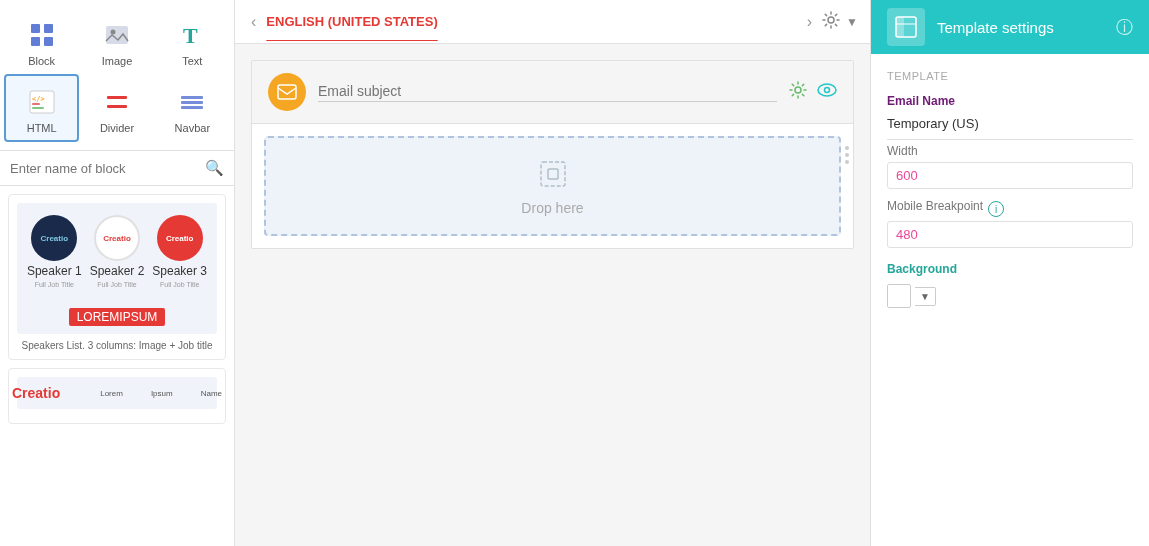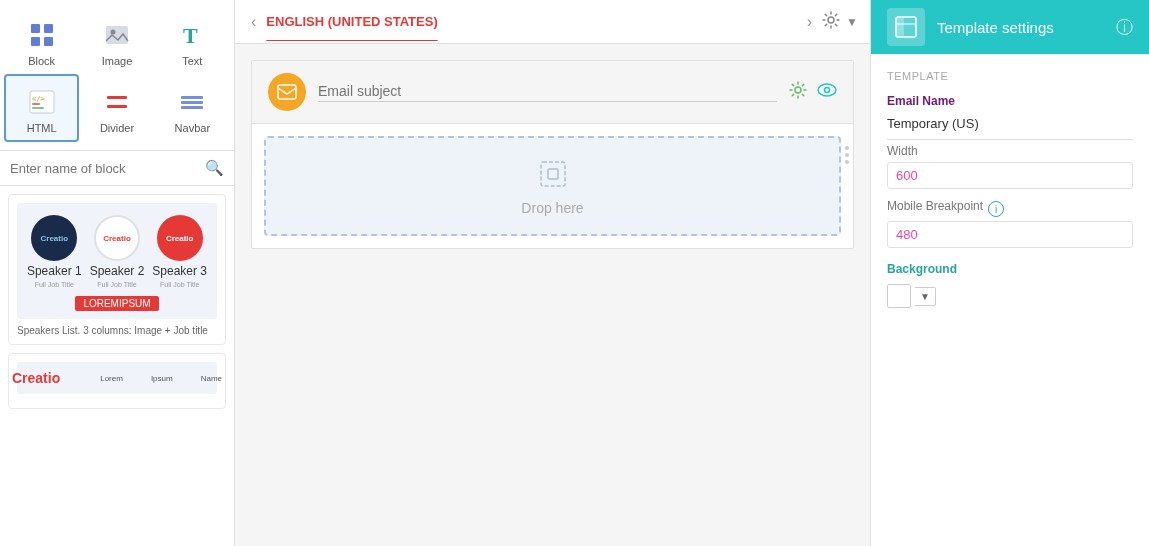--- a/index.html
+++ b/index.html
@@ -115,28 +115,28 @@
     .circle.outline { background: #fff; border: 2px solid #e0e0e0; }
     .circle.red { background: #e53935; border: 2px solid #e53935; }
     .speaker-name { font-size: 12px; color: #333; text-align: right; }
     .speaker-sub { font-size: 7px; color: #999; text-align: center; }
     .lorem-btn {
       background: #e53935;
       color: white;
       border: none;
       border-radius: 2px;
       padding: 2px 8px;
-      font-size: 10px;
-      cursor: pointer;
-      margin-top: 2px;
+      font-size: 12px;
+      cursor: pointer;
+      margin-top: 14px;
     }
     .block-preview-label {
       font-size: 10px;
       color: #666;
-      text-align: left;
+      text-align: center;
     }
 
     
     .preview-img-placeholder2 {
       width: 100%;
       background: #f0f4fa;
       border-radius: 3px;
       padding: 8px 4px;
       display: flex;
       flex-direction: column;

